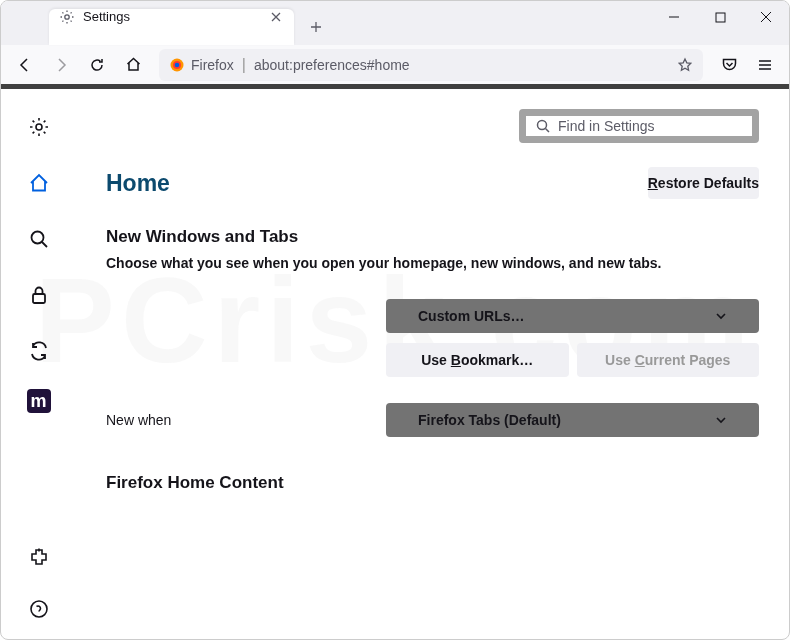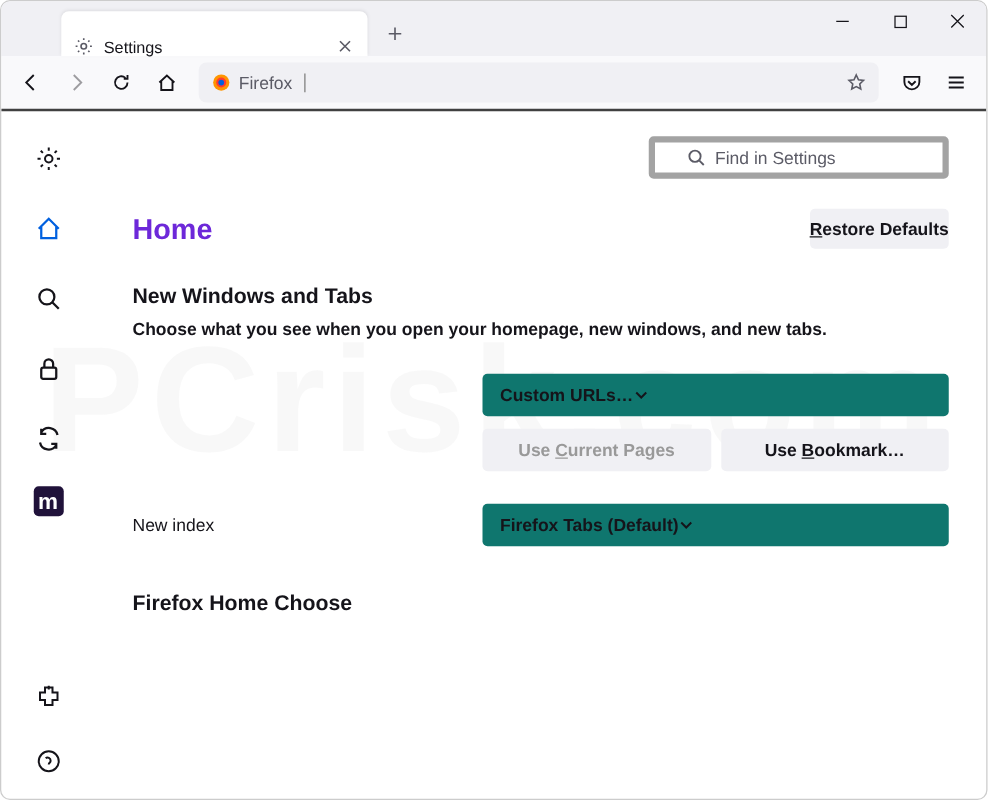--- a/index.html
+++ b/index.html
@@ -1,57 +1,57 @@
 <!DOCTYPE html>
 <html><head>
 <meta charset="utf-8">
 <style>
 * { margin: 0; padding: 0; box-sizing: border-box; font-family: -apple-system, BlinkMacSystemFont, "Segoe UI", sans-serif; }
 body { width: 790px; height: 640px; background: #fff; overflow: hidden; position: relative; border: 1px solid #ccc; border-radius: 8px; }
 
 .titlebar { height: 44px; display: flex; align-items: flex-end; padding-left: 48px; background: #f0f0f4; }
-.tab { display: flex; align-items: flex-end; background: #fff; border-radius: 6px 6px 0 0; height: 36px; padding: 0 10px; width: 245px; gap: 8px; box-shadow: 0 -1px 3px rgba(0,0,0,0.08); }
+.tab { display: flex; align-items: flex-start; background: #fff; border-radius: 6px 6px 0 0; height: 36px; padding: 0 10px; width: 245px; gap: 8px; box-shadow: 0 -1px 3px rgba(0,0,0,0.08); }
 .tab-title { flex: 1; font-size: 13px; color: #15141a; }
 .tab-close { width: 16px; height: 16px; display: flex; align-items: center; justify-content: center; cursor: pointer; }
 .newtab { width: 32px; height: 32px; display: flex; align-items: center; justify-content: center; margin-left: 6px; margin-bottom: 2px; }
 .win-controls { position: absolute; right: 0; top: 0; display: flex; }
 .win-btn { width: 46px; height: 32px; display: flex; align-items: center; justify-content: center; }
 
-.toolbar { height: 44px; display: flex; align-items: center; padding: 0 8px; gap: 4px; background: #f9f9fb; border-bottom: 2px solid #404040; }
+.toolbar { height: 44px; display: flex; align-items: center; padding: 0 8px; gap: 4px; background: #f9f9fb; border-bottom: 5px solid #404040; }
 .nav-btn { width: 32px; height: 32px; display: flex; align-items: center; justify-content: center; border-radius: 4px; }
 .nav-btn.disabled { opacity: 0.4; }
 .urlbar { flex: 1; height: 32px; background: #f0f0f4; border-radius: 6px; display: flex; align-items: center; padding: 0 10px; gap: 8px; margin: 0 6px; }
 .urlbar-identity { display: flex; align-items: center; gap: 6px; font-size: 14px; color: #5b5b66; }
 .urlbar-sep { color: #999; }
 .urlbar-url { font-size: 14px; color: #5b5b66; flex: 1; }
 .urlbar-star { margin-left: auto; }
 
 .content { display: flex; height: calc(100% - 88px); }
 .sidebar { width: 75px; display: flex; flex-direction: column; align-items: center; padding-top: 20px; gap: 20px; position: relative; }
 .sidebar-icon { width: 36px; height: 36px; display: flex; align-items: center; justify-content: center; border-radius: 4px; }
 .sidebar-icon.m { background: #20123a; color: #fff; font-weight: bold; font-size: 18px; width: 24px; height: 24px; border-radius: 4px; }
 .sidebar-bottom { position: absolute; bottom: 12px; display: flex; flex-direction: column; gap: 16px; align-items: center; }
 
 .main { flex: 1; padding: 20px 30px 0 30px; overflow: hidden; }
 .search-row { display: flex; justify-content: flex-end; margin-bottom: 24px; }
-.search-box { width: 240px; height: 34px; border: 5px solid #a3a3a3; border-radius: 4px; display: flex; align-items: center; padding: 0 26px; gap: 8px; }
+.search-box { width: 240px; height: 34px; border: 7px solid #a3a3a3; border-radius: 4px; display: flex; align-items: center; padding: 0 10px; gap: 8px; }
 .search-box input { border: none; outline: none; font-size: 14px; flex: 1; background: transparent; }
 .search-box input::placeholder { color: #5b5b66; }
 
 .header-row { display: flex; justify-content: space-between; align-items: center; margin-bottom: 28px; }
-.page-title { font-size: 23px; font-weight: 600; color: #6d28d9; }
+.page-title { font-size: 23px; font-weight: 600; color: #0c4a6e; }
 .restore-btn { background: #f0f0f4; border: none; border-radius: 4px; padding: 8px 0; font-size: 14px; font-weight: 600; color: #15141a; cursor: pointer; }
 
 .section-title { font-size: 17px; font-weight: 600; color: #15141a; margin-bottom: 8px; }
 .section-desc { font-size: 14px; color: #15141a; margin-bottom: 28px; font-weight: bold; }
 
 .form-row { display: flex; align-items: center; margin-bottom: 10px; }
 .form-label { width: 280px; font-size: 14px; color: #15141a; }
 .form-field { flex: 1; }
-.dropdown { background: #0f766e; border: none; border-radius: 4px; height: 34px; padding: 0 14px; font-size: 14px; font-weight: 600; color: #15141a; display: flex; align-items: center; width: 100%; cursor: pointer; }
+.dropdown { background: #737373; border: none; border-radius: 4px; height: 34px; padding: 0 32px; font-size: 14px; font-weight: 600; color: #15141a; display: flex; align-items: center; justify-content: space-between; width: 100%; cursor: pointer; }
 .text-input { width: 100%; height: 34px; border: 1px solid #8f8f9d; border-radius: 4px; padding: 0 10px; font-size: 14px; outline: none; }
 .btn-row { display: flex; gap: 8px; margin-left: 280px; margin-bottom: 26px; margin-top: 10px; flex: 1; }
 .btn { flex: 1; background: #f0f0f4; border: none; border-radius: 4px; height: 34px; font-size: 14px; font-weight: 600; color: #15141a; cursor: pointer; padding: 0 12px; }
 .btn.disabled { color: #999; }
 .u { text-decoration: underline; }
 
 svg { display: block; }
 
 .watermark { position: absolute; top: 50%; left: 50%; transform: translate(-50%, -50%); font-size: 120px; font-weight: 700; color: rgba(150,150,150,0.07); pointer-events: none; z-index: 0; letter-spacing: 6px; }
 .main > * { position: relative; z-index: 1; }
@@ -126,20 +126,21 @@
       <span>
           <svg width="16" height="16" viewBox="0 0 16 16">
             <circle cx="8" cy="8" r="6.5" fill="#ff9500"></circle>
             <circle cx="8" cy="8" r="4" fill="#ff3b30"></circle>
             <circle cx="8" cy="8" r="2.3" fill="#0060df"></circle>
           </svg>
         </span>
       <span>Firefox</span>
     </span>
     <span class="urlbar-sep">|</span>
+    <span class="urlbar-url">about:preferences#home</span>
     <span class="urlbar-star">
         <svg width="16" height="16" viewBox="0 0 16 16" fill="none" stroke="#5b5b66" stroke-width="1.3">
           <path d="M8 2l1.8 3.8 4 .5-3 2.9.8 4L8 11.3 4.4 13.2l.8-4-3-2.9 4-.5z"></path>
         </svg>
       </span>
   </div>
   <div class="nav-btn">
       <svg width="17" height="17" viewBox="0 0 17 17" fill="none" stroke="#15141a" stroke-width="1.5">
         <path d="M2.5 3.5h12v4a6 6 0 0 1-12 0z M5.5 7l3 3 3-3"></path>
       </svg>
@@ -227,33 +228,33 @@
               <svg width="12" height="12" viewBox="0 0 12 12" fill="none" stroke="#15141a" stroke-width="1.6">
                 <path d="M2 4l4 4 4-4"></path>
               </svg>
             </span>
         </div>
       </div>
     </div>
 
 
     <div class="btn-row">
+      <button class="btn">Use <span class="u">B</span>ookmark…</button>
       <button class="btn disabled">Use <span class="u">C</span>urrent Pages</button>
-      <button class="btn">Use <span class="u">B</span>ookmark…</button>
     </div>
 
     <div class="form-row" style="margin-bottom:36px;">
-      <div class="form-label">New index</div>
+      <div class="form-label">New when</div>
       <div class="form-field">
         <div class="dropdown">
           <span>Firefox Tabs (Default)</span>
           <span>
               <svg width="12" height="12" viewBox="0 0 12 12" fill="none" stroke="#15141a" stroke-width="1.6">
                 <path d="M2 4l4 4 4-4"></path>
               </svg>
             </span>
         </div>
       </div>
     </div>
 
-    <div class="section-title">Firefox Home Choose</div>
+    <div class="section-title">Firefox Home Content</div>
   </div>
 </div>
 
 </body></html>

